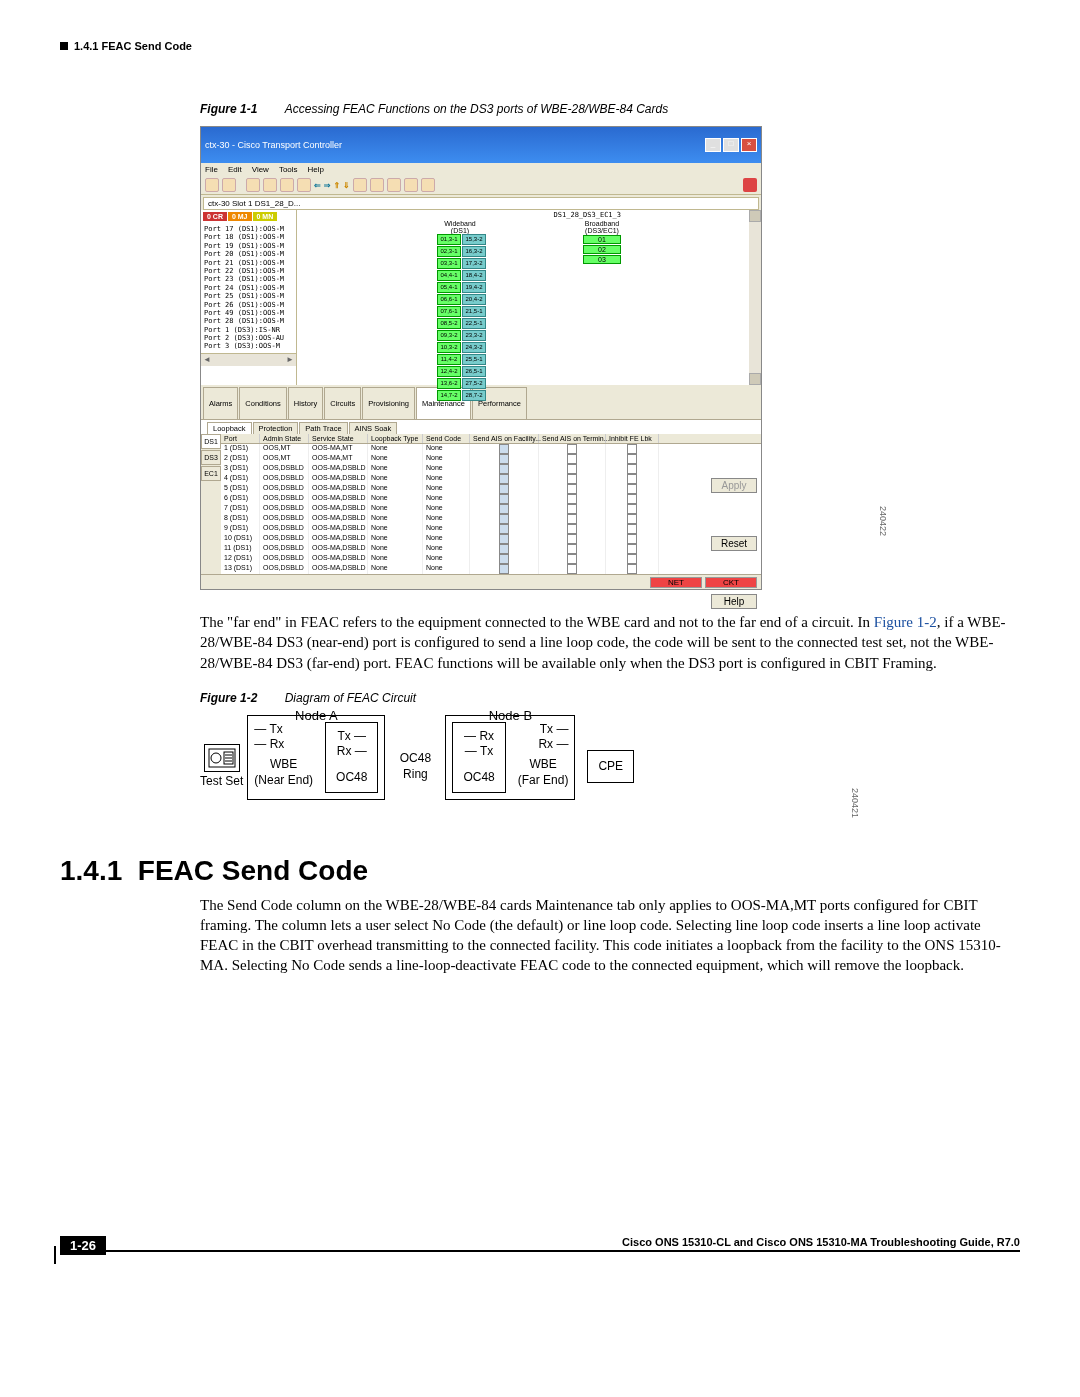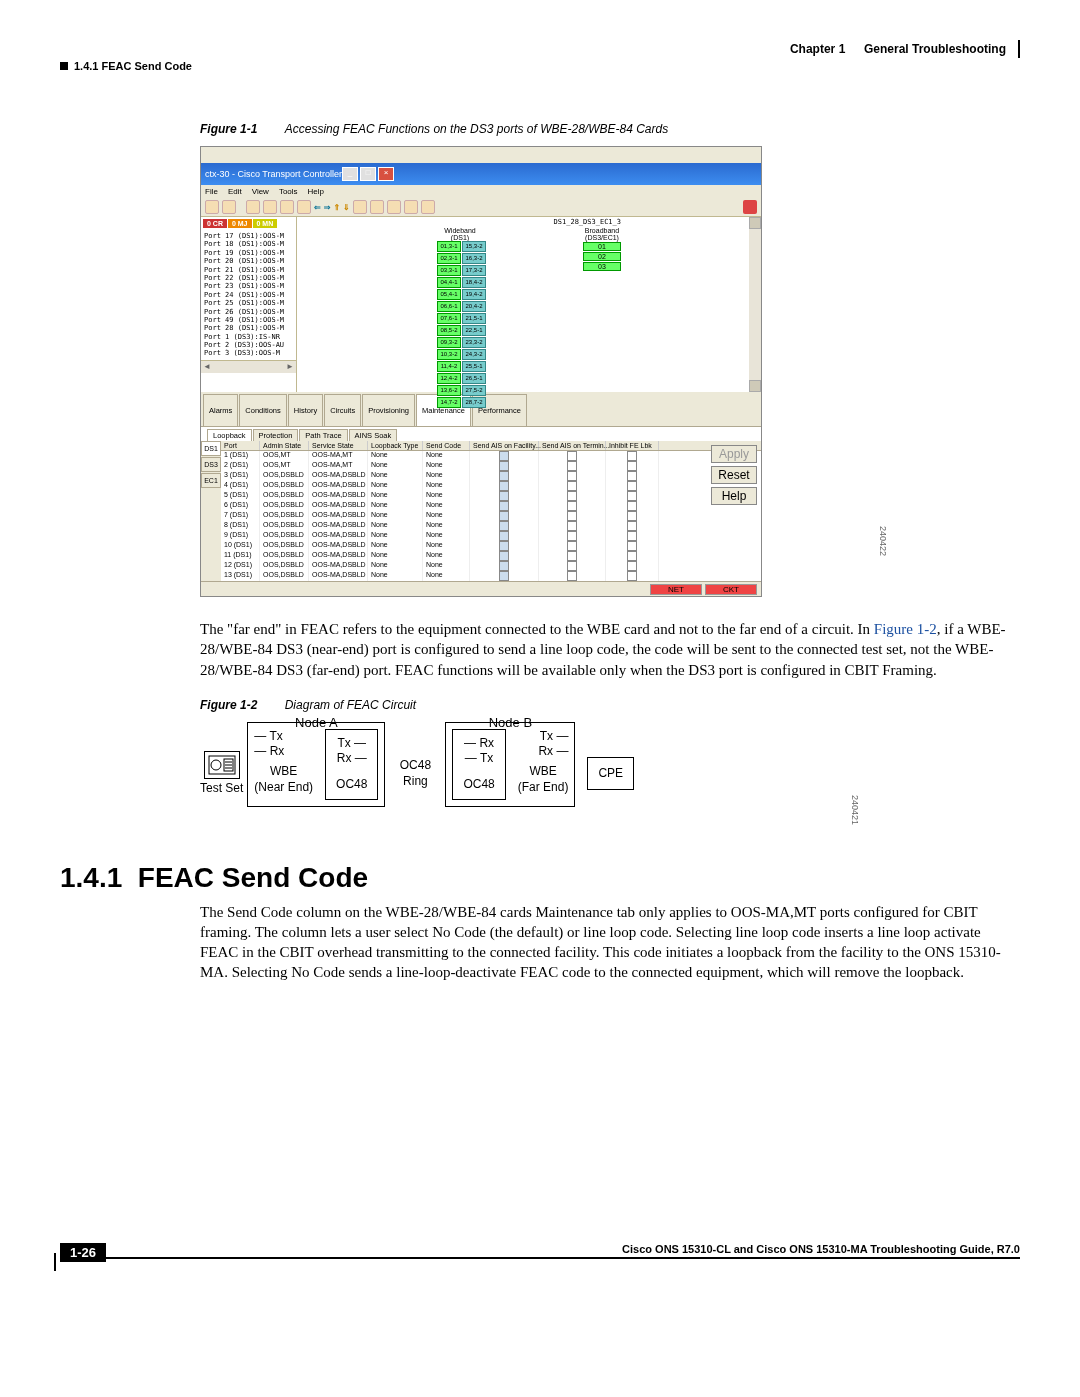--- a/index.html
+++ b/index.html
@@ -57,23 +57,23 @@
     margin-left: 140px;
     border: 1px solid #888;
     font-family: Tahoma, sans-serif;
     font-size: 8px;
     background:#ece9d8;
     position:relative;
   }
   .shot .titlebar {
     background: linear-gradient(#2a6ad0,#3d8df0);
     color:#fff;
-    padding:4px 4px;
+    padding:11px 4px;
     font-size:9px;
-    display:flex; align-items:center;margin-top:16px;
+    display:flex; justify-content:space-between; align-items:center;
   }
   .winbtns { display:flex; gap:2px; }
   .winbtn { width:14px; height:12px; background:#e0e0e0; border:1px solid #fff; font-size:8px; text-align:center; line-height:10px; }
   .winbtn.cl { background:#d85040; color:#fff; }
   .menubar { background:#ece9d8; padding:2px 4px; display:flex; gap:10px; }
   .toolbar { background:#ece9d8; padding:2px 4px; display:flex; gap:3px; align-items:center; border-bottom:1px solid #c0b890;}
   .tbicon { width:12px; height:12px; display:inline-block; background:#f5deb3; border:1px solid #caa; border-radius:2px;}
   .tbarrow { color:#179; font-weight:bold; }
   .rightic { margin-left:auto; width:14px; height:14px; background:#d44; border-radius:2px;}
   .crumb { background:#fff; padding:1px 4px; border:1px solid #c0b890; font-size:8px;}
@@ -114,21 +114,21 @@
   .gridwrap { flex:1; background:#fff; position:relative;}
   .gridhead { display:flex; background:#ece9d8; font-size:7px; border-bottom:1px solid #b0a890;}
   .gridhead div { padding:1px 3px; border-right:1px solid #ccc; white-space:nowrap;}
   .gh-port{width:32px;} .gh-as{width:42px;} .gh-ss{width:52px;} .gh-lt{width:48px;} .gh-sc{width:40px;} .gh-saf{width:62px;} .gh-sat{width:60px;} .gh-ife{width:46px;}
   .gridrow { display:flex; font-size:7px;}
   .gridrow div { padding:0 3px; border-right:1px solid #eee; line-height:1.2; white-space:nowrap; overflow:hidden;}
   .chkcell { display:flex !important; justify-content:center;}
   .chk { width:8px; height:8px; border:1px solid #888; background:#fff;}
   .chk.on { background:#cde;}
   .btncol { position:absolute; right:4px; top:4px; display:flex; flex-direction:column; gap:3px;}
-  .winbutton { font-size:12px; padding:1px 6px; background:#ece9d8; border:1px solid #888; min-width:32px; text-align:center;}
+  .winbutton { font-size:10px; padding:1px 6px; background:#ece9d8; border:1px solid #888; min-width:32px; text-align:center;margin-top:40px;}
   .winbutton.dis { color:#999;}
   .statusbar { height:14px; border-top:1px solid #b0a890; background:#ece9d8; display:flex; justify-content:flex-end; align-items:center; padding:0 4px; gap:3px; font-size:8px;}
   .statusbar .sbox{ border:1px solid #999; padding:0 17px; background:#ef4444;}
   .sidenum { writing-mode: vertical-rl; font-size:9px; color:#666; position:absolute; right:132px; font-family:sans-serif;}
 
   
   .bodytext {
     font-size: 15px;
     line-height: 1.35;
     margin: 22px 0 0 140px;
@@ -166,28 +166,20 @@
   .footertitle { font-family: Arial, sans-serif; font-size:11px; font-weight:bold; text-align:right;}
   .footerrule { height:2px; background:#000; margin-top:2px; position:relative;}
   .footerrule::before{ content:""; position:absolute; left:-6px; top:-4px; width:8px; height:18px; border-left:2px solid #000; }
   .pagenum { position:absolute; left:0; bottom:-3px; background:#000; color:#fff; font-family:Arial,sans-serif; font-weight:bold; font-size:13px; padding:2px 10px;}
 </style>
 </head>
 <body>
 
 <div class="page">
 
-  <div class="topbar">
-    <div></div>
-    <div class="right">
-      <span>Chapter 1</span>&nbsp;&nbsp;
-      <span>General Troubleshooting</span>
-      <span class="topright-rule"></span>
-    </div>
-  </div>
   <div class="subhead">
     <span class="sq"></span>
     <span>1.4.1  FEAC Send Code</span>
   </div>
 
   <div class="fig-caption">
     <span class="fignum">Figure 1-1</span>
     <span class="figtitle">Accessing FEAC Functions on the DS3 ports of WBE-28/WBE-84 Cards</span>
   </div>
 
@@ -219,20 +211,23 @@
       <span class="tbarrow">⇐</span>
       <span class="tbarrow">⇒</span>
       <span class="tbarrow" style="color:#c80">⇑</span>
       <span class="tbarrow" style="color:#c80">⇓</span>
       <span class="tbicon"></span>
       <span class="tbicon"></span>
       <span class="tbicon"></span>
       <span class="tbicon"></span>
       <span class="tbicon"></span>
       <span class="rightic"></span>
+    </div>
+    <div style="padding:2px 2px 0 2px;">
+      <div class="crumb">ctx-30 Slot 1 DS1_28_D...</div>
     </div>
     <div class="main-split">
       <div class="treepane">
         <div class="badges">
           <span class="bd r">0 CR</span>
           <span class="bd o">0 MJ</span>
           <span class="bd y">0 MN</span>
         </div>
         <div class="portlist" id="portlist">
               <div>Port 17 (DS1):OOS-M</div>

